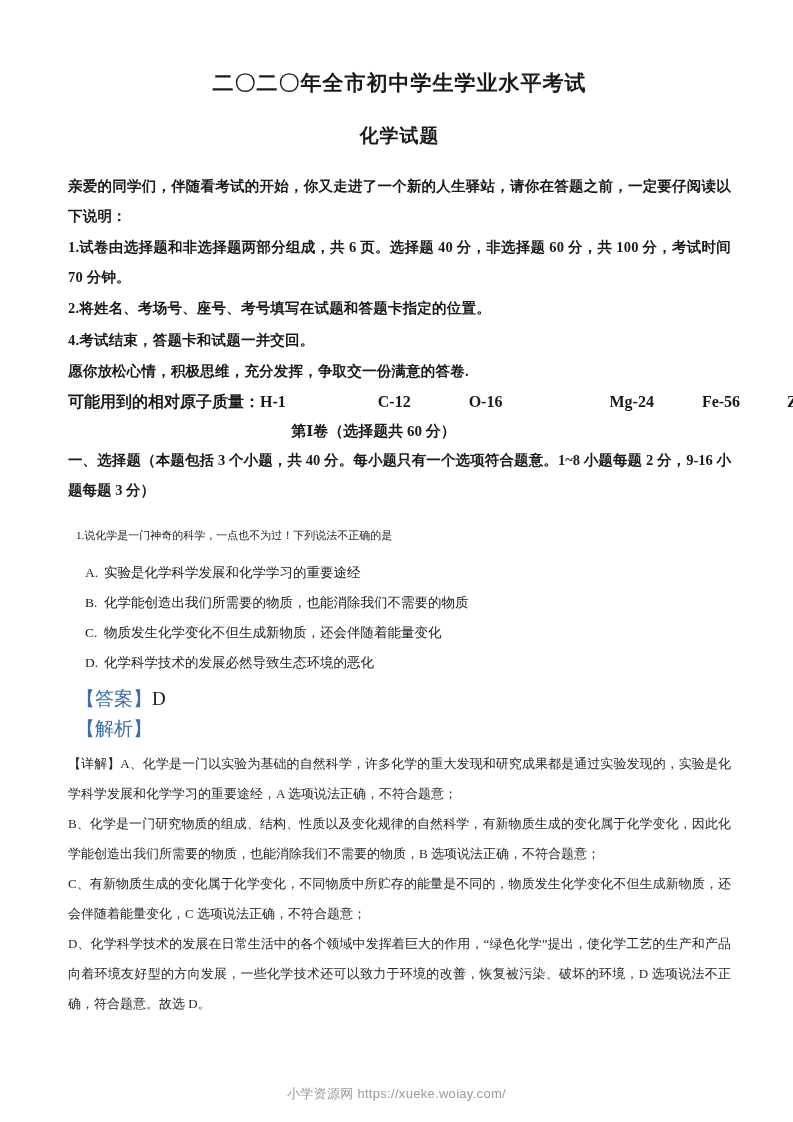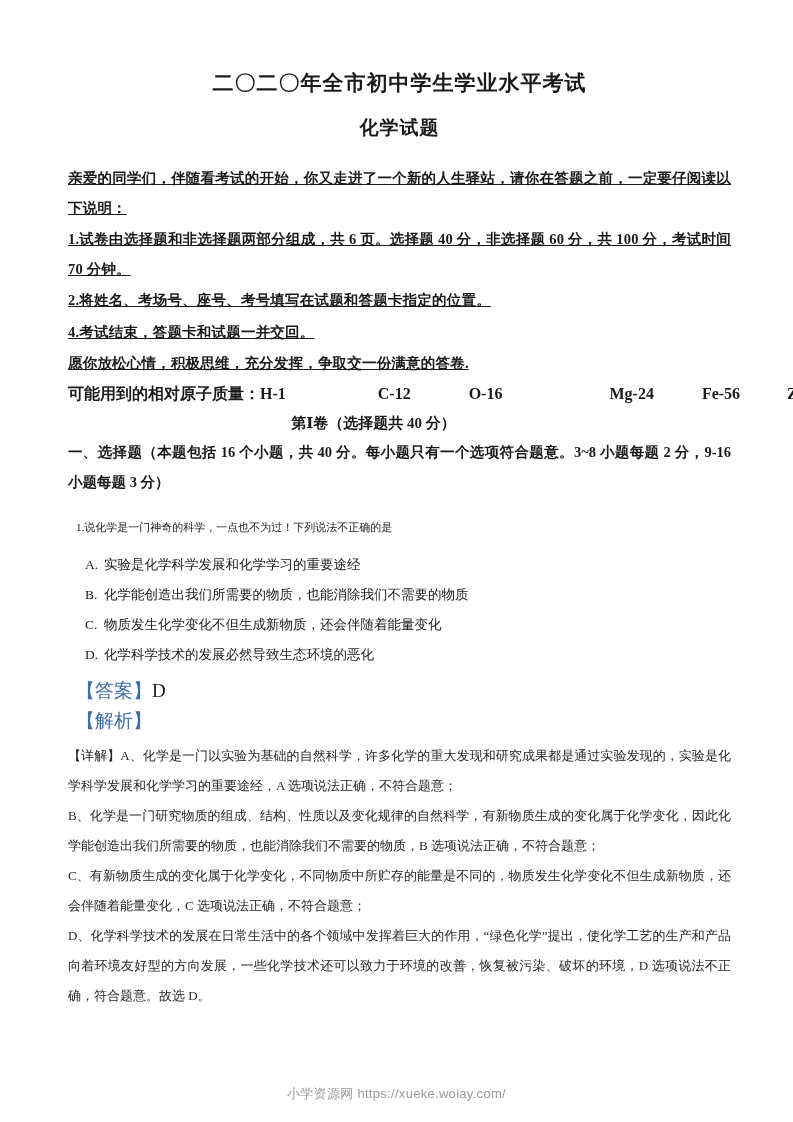--- a/index.html
+++ b/index.html
@@ -31,29 +31,28 @@
     letter-spacing: 1px;
     margin: 0;
     padding-top: 68px;
     line-height: 30px;
   }
   .doc-subtitle {
     text-align: center;
     font-size: 19px;
     font-weight: bold;
     letter-spacing: 1px;
-    margin: 0;
+    margin: 8px;
     padding-top: 17px;
     line-height: 26px;
   }
 
   
   .instr-block {
     margin-top: 23px;
-    text-decoration: underline;
   }
   .instr {
     font-size: 14.5px;
     font-weight: bold;
     line-height: 29.5px;
     margin: 0;
     text-align: justify;
     text-justify: inter-ideograph;
     letter-spacing: 0.2px;
   }
@@ -169,23 +168,23 @@
     <p class="instr numbered">1.试卷由选择题和非选择题两部分组成，共 6 页。选择题 40 分，非选择题 60 分，共 100 分，考试时间 70 分钟。</p>
     <p class="instr numbered">2.将姓名、考场号、座号、考号填写在试题和答题卡指定的位置。</p>
     <p class="instr numbered">4.考试结束，答题卡和试题一并交回。</p>
     <p class="instr numbered">愿你放松心情，积极思维，充分发挥，争取交一份满意的答卷.</p>
   </div>
 
   <p class="atomic-row">
     <span class="am">可能用到的相对原子质量：</span><span class="am am-h1">H-1</span><span class="am am-c12">C-12</span><span class="am am-o16">O-16</span><span class="am am-mg24">Mg-24</span><span class="am am-fe56">Fe-56</span><span class="am am-zn65">Zn-65</span>
   </p>
 
-  <p class="volume-heading">第Ⅰ卷（选择题共 40 分）</p>
-
-  <p class="section-heading">一、选择题（本题包括 16 个小题，共 40 分。每小题只有一个选项符合题意。3~8 小题每题 2 分，9-16 小题每题 3 分）</p>
+  <p class="volume-heading">第Ⅰ卷（选择题共 60 分）</p>
+
+  <p class="section-heading">一、选择题（本题包括 3 个小题，共 40 分。每小题只有一个选项符合题意。1~8 小题每题 2 分，9-16 小题每题 3 分）</p>
 
   <p class="question">1.说化学是一门神奇的科学，一点也不为过！下列说法不正确的是</p>
 
   <p class="option">
     <span class="opt-letter">A.</span><span>实验是化学科学发展和化学学习的重要途经</span>
   </p>
   <p class="option">
     <span class="opt-letter">B.</span><span>化学能创造出我们所需要的物质，也能消除我们不需要的物质</span>
   </p>
   <p class="option">

